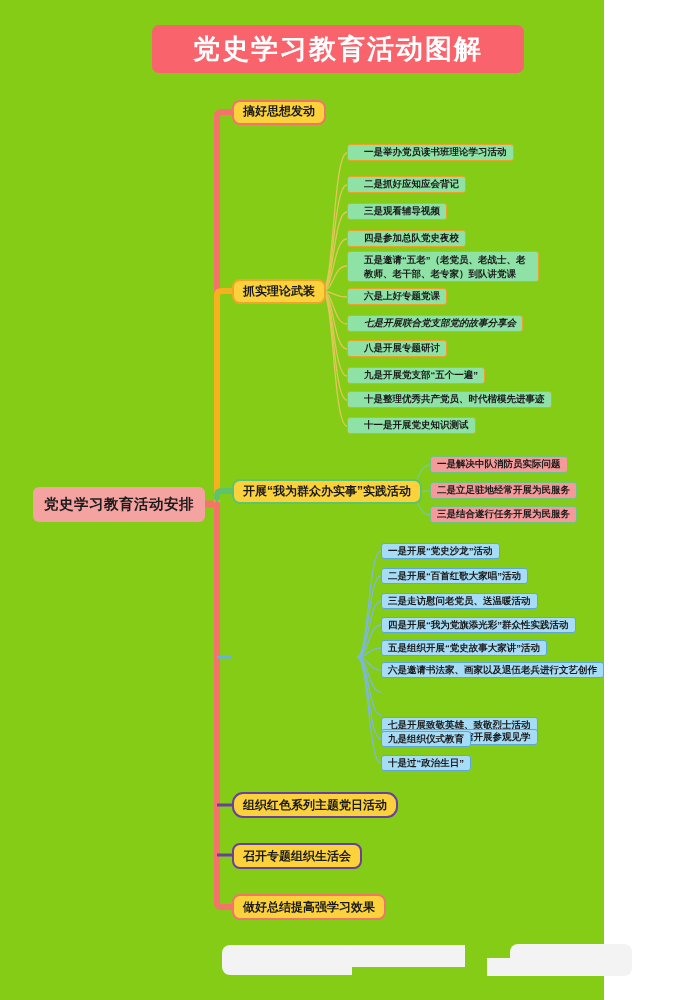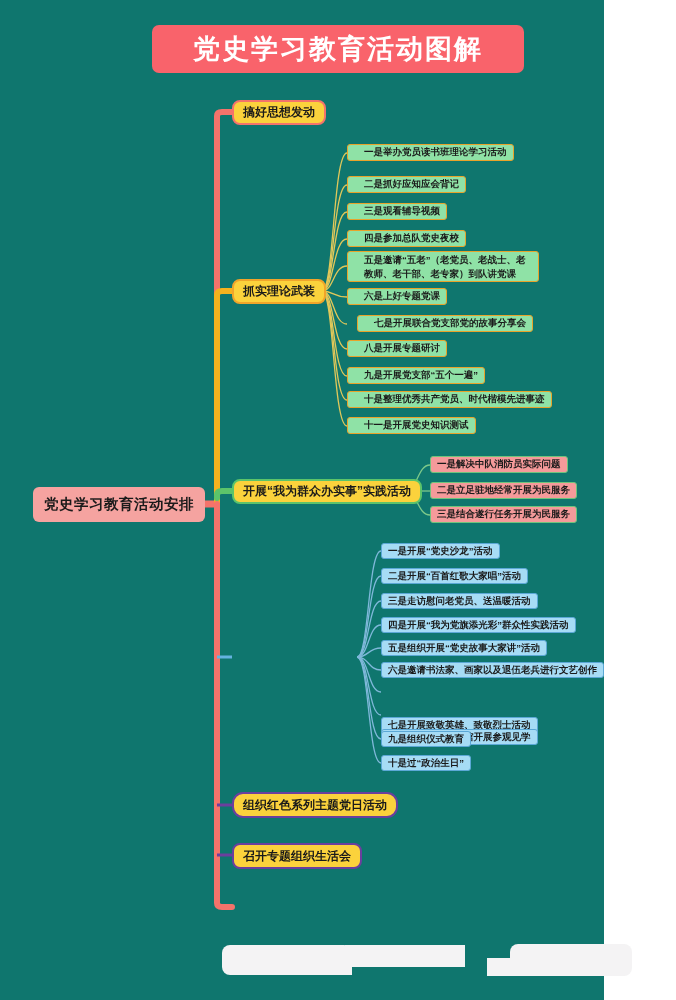--- a/index.html
+++ b/index.html
@@ -6,21 +6,21 @@
   html, body {
     margin: 0; padding: 0;
     width: 676px; height: 1000px;
     background: #ffffff;
     font-family: "Liberation Sans", "DejaVu Sans", sans-serif;
     overflow: hidden;
   }
   #stage {
     position: relative;
     width: 604px; height: 1000px;
-    background: #0f766e;
+    background: #84cc16;
   }
   svg.links {
     position: absolute; left: 0; top: 0;
     width: 676px; height: 1000px;
     pointer-events: none;
   }
   .node {
     position: absolute;
     display: flex;
     align-items: center;
@@ -160,31 +160,31 @@
       <path d="M357,657 C369,657 368,715 381,715"></path>
       <path d="M357,657 C369,657 368,739 381,739"></path>
       <path d="M357,657 C369,657 368,763 381,763"></path>
     </g>
   </svg>
 
   <div id="title-banner">党史学习教育活动图解</div>
 
   <div class="node" id="root-node">党史学习教育活动安排</div>
 
-  <div class="node branch b-red" style="left:232px; top:100px; height:25px;">搞好思想发动</div>
+  <div class="node branch b-red" style="left:232px; top:100px; height:25px;font-family:Liberation Mono, monospace;">搞好思想发动</div>
 
   <div class="node branch b-orange" style="left:232px; top:279px; height:25px;">抓实理论武装</div>
 
   <div class="node leaf green" style="left:347px; top:144px; height:17px;">一是举办党员读书班理论学习活动</div>
   <div class="node leaf green" style="left:347px; top:176px; height:17px;">二是抓好应知应会背记</div>
   <div class="node leaf green" style="left:347px; top:203px; height:17px;">三是观看辅导视频</div>
   <div class="node leaf green" style="left:347px; top:230px; height:17px;">四是参加总队党史夜校</div>
   <div class="node leaf green wrap" style="left:347px; top:251px; width:192px; height:31px;">五是邀请“五老”（老党员、老战士、老教师、老干部、老专家）到队讲党课</div>
   <div class="node leaf green" style="left:347px; top:288px; height:17px;">六是上好专题党课</div>
-  <div class="node leaf green" style="left:357px; top:315px; height:17px;">七是开展联合党支部党的故事分享会</div>
+  <div class="node leaf green" style="left:347px; top:315px; height:17px;font-style:italic;">七是开展联合党支部党的故事分享会</div>
   <div class="node leaf green" style="left:347px; top:340px; height:17px;">八是开展专题研讨</div>
   <div class="node leaf green" style="left:347px; top:367px; height:17px;">九是开展党支部“五个一遍”</div>
   <div class="node leaf green" style="left:347px; top:391px; height:17px;">十是整理优秀共产党员、时代楷模先进事迹</div>
   <div class="node leaf green" style="left:347px; top:417px; height:17px;">十一是开展党史知识测试</div>
 
   <div class="node branch b-green" style="left:232px; top:479px; height:25px;">开展“我为群众办实事”实践活动</div>
 
   <div class="node leaf pink" style="left:430px; top:456px; height:17px;">一是解决中队消防员实际问题</div>
   <div class="node leaf pink" style="left:430px; top:482px; height:17px;">二是立足驻地经常开展为民服务</div>
   <div class="node leaf pink" style="left:430px; top:506px; height:17px;">三是结合遂行任务开展为民服务</div>
@@ -198,14 +198,15 @@
   <div class="node leaf blue" style="left:381px; top:662px; height:16px;">六是邀请书法家、画家以及退伍老兵进行文艺创作</div>
   <div class="node leaf blue" style="left:381px; top:684px; height:16px;margin-top:33px;">七是开展致敬英雄、致敬烈士活动</div>
   <div class="node leaf blue" style="left:381px; top:729px; height:16px;">八是前往革命纪念馆开展参观见学</div>
   <div class="node leaf blue" style="left:381px; top:731px; height:16px;">九是组织仪式教育</div>
   <div class="node leaf blue" style="left:381px; top:755px; height:16px;">十是过“政治生日”</div>
 
   <div class="node branch b-purple" style="left:232px; top:792px; height:26px;border-radius:11px;">组织红色系列主题党日活动</div>
 
   <div class="node branch b-purple" style="left:232px; top:843px; height:26px;">召开专题组织生活会</div>
 
+  <div class="node branch b-red" style="left:232px; top:894px; height:26px;">做好总结提高强学习效果</div>
 
 </div>
 
 </body></html>

